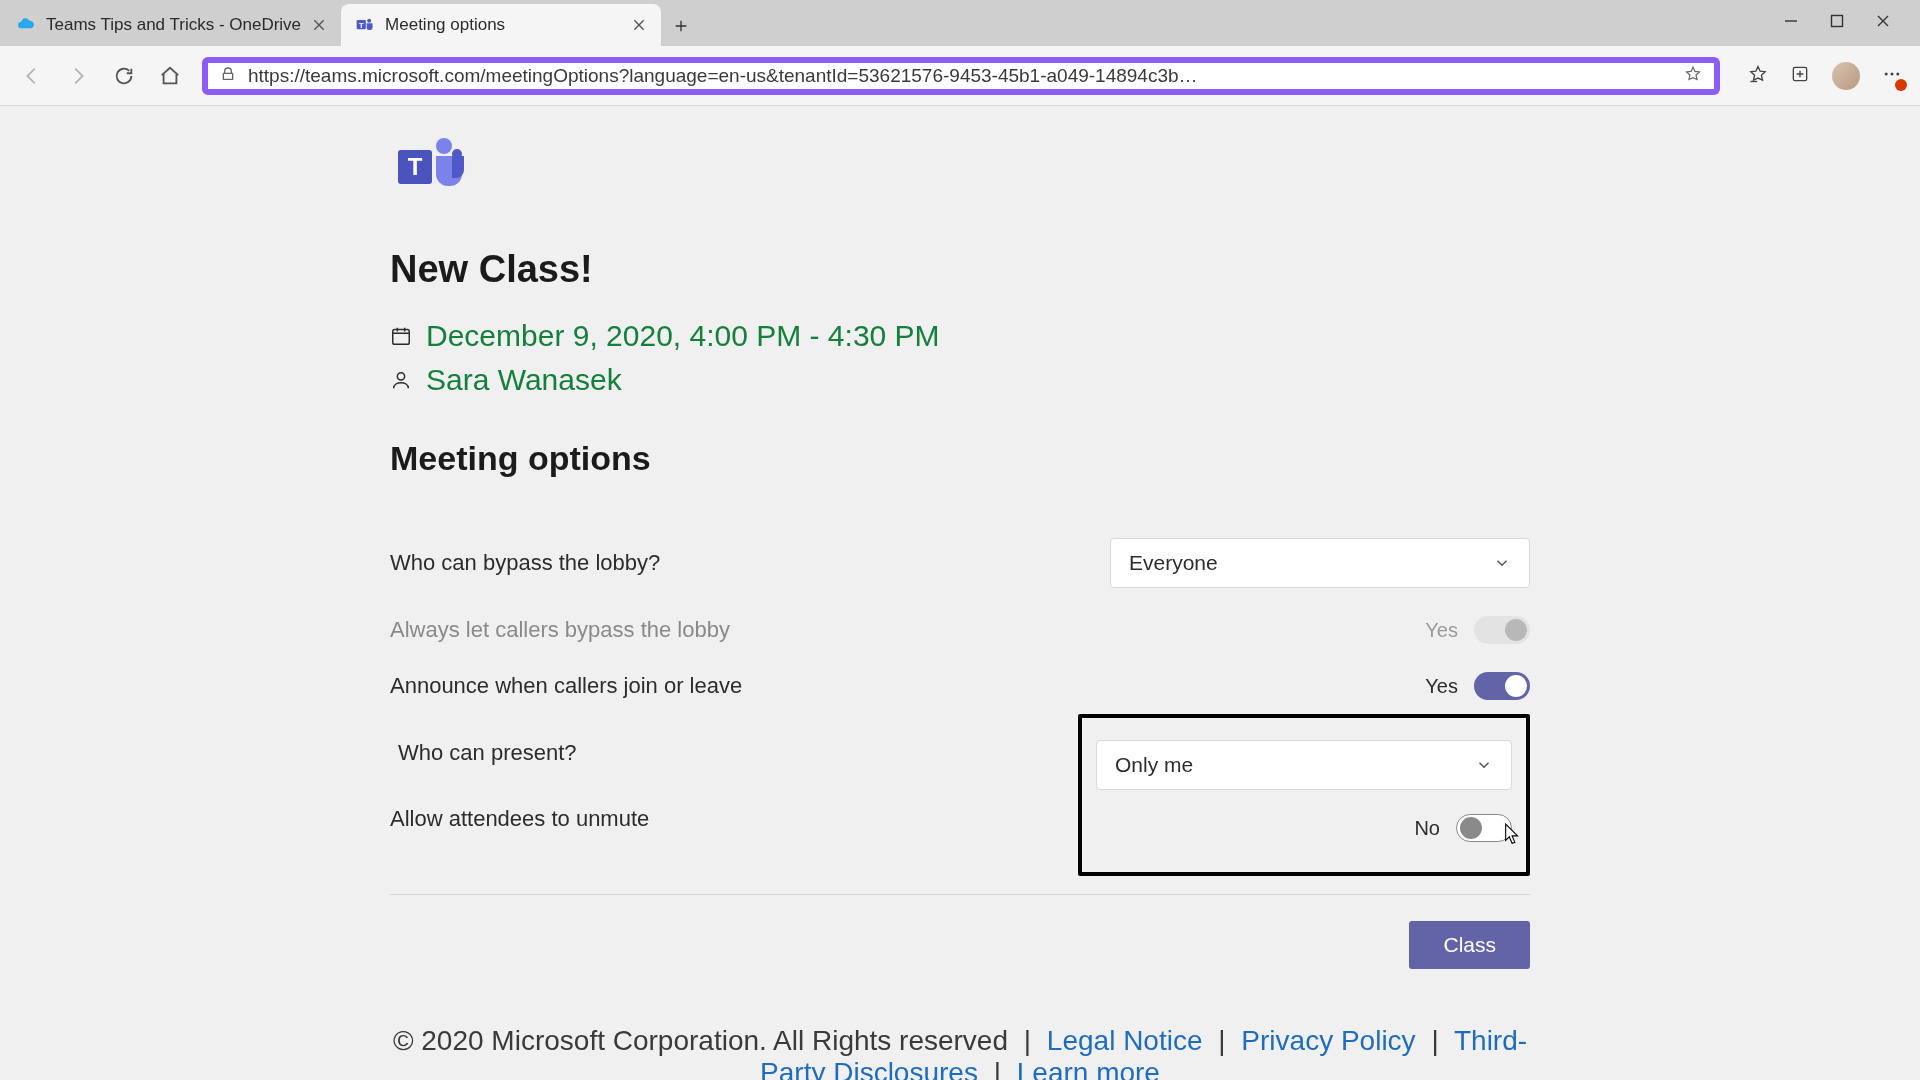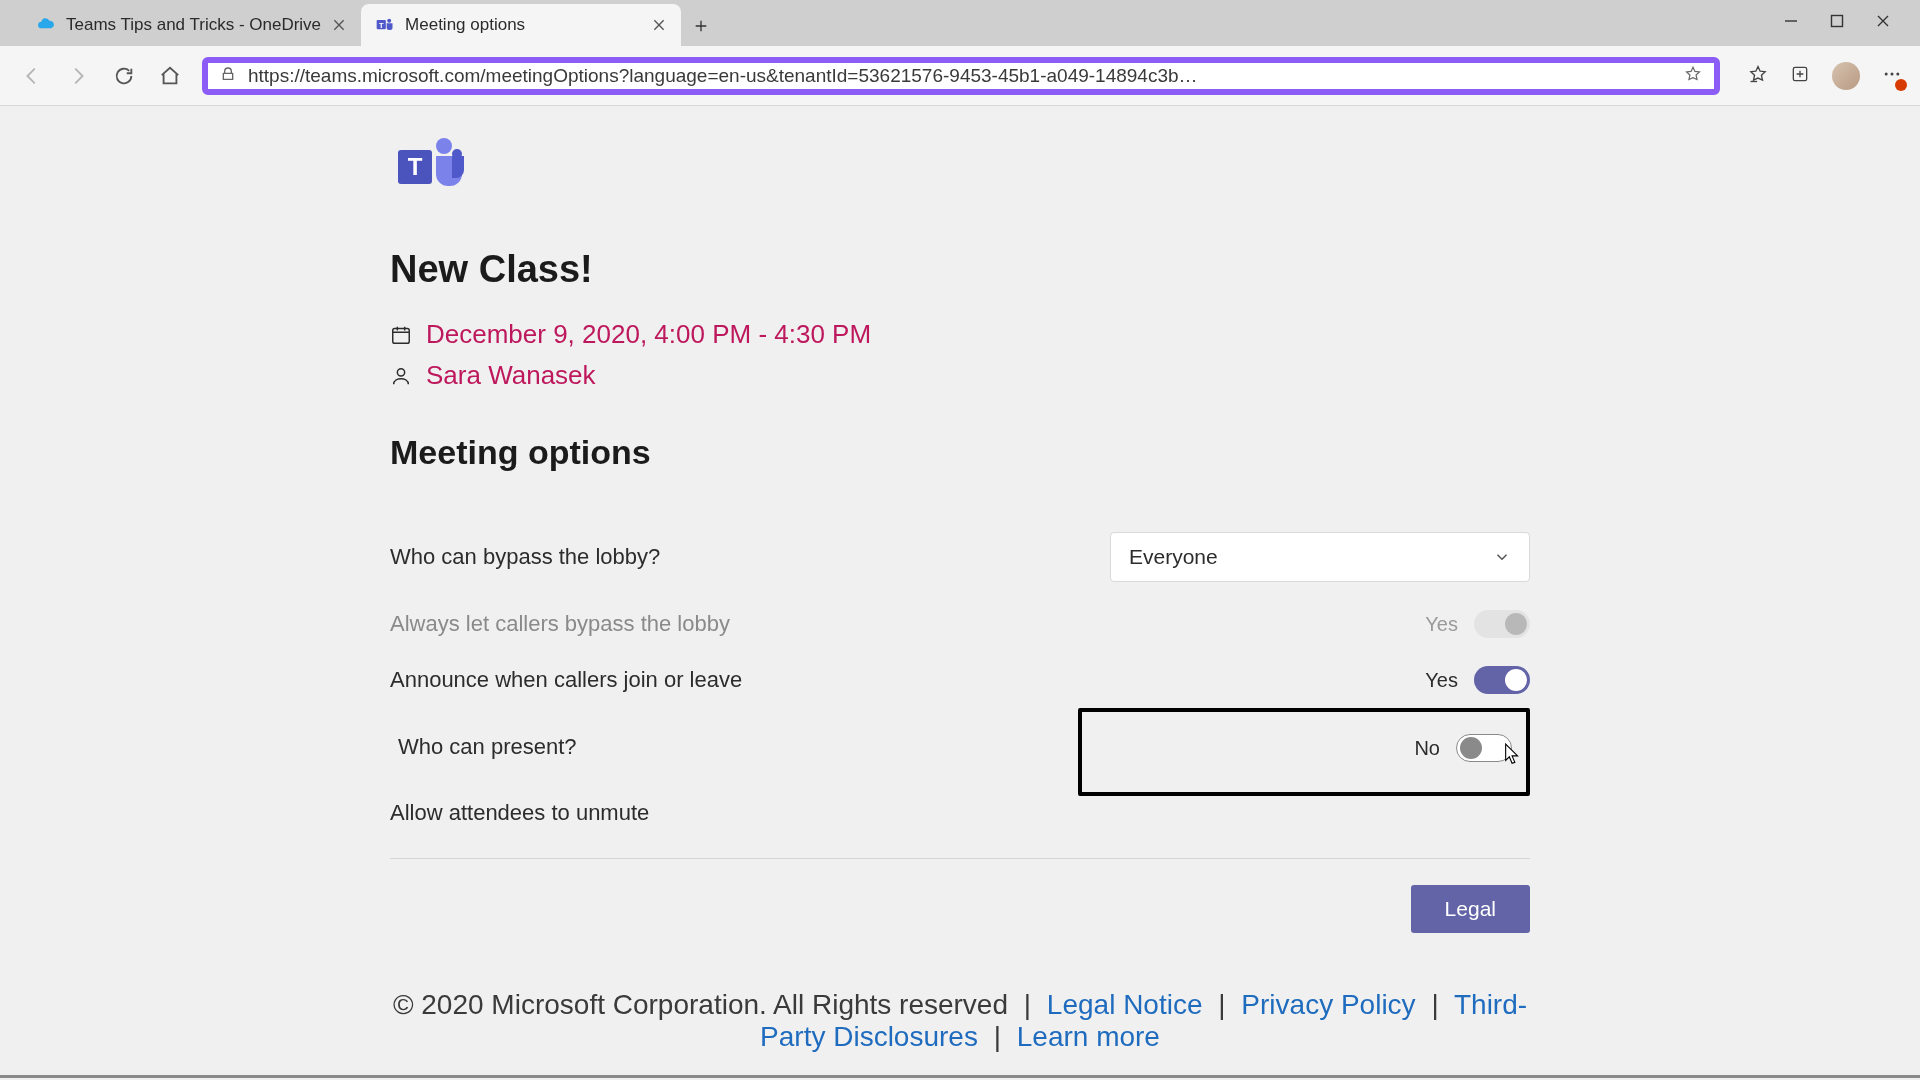--- a/index.html
+++ b/index.html
@@ -1,20 +1,20 @@
 <!DOCTYPE html>
 <html><head>
 <meta charset="utf-8">
 <style>
   * { box-sizing: border-box; margin: 0; padding: 0; font-family: "Segoe UI", Arial, sans-serif; }
   html, body { width: 1920px; height: 1080px; background: #f0f0f0; overflow: hidden; }
 
   
   .browser-chrome { width: 100%; background: #cfcfcf; }
-  .tab-strip { display: flex; align-items: flex-end; height: 46px; padding-left: 22px; padding-right: 10px; }
+  .tab-strip { display: flex; align-items: flex-end; height: 46px; padding-left: 2px; padding-right: 10px; }
   .tab {
     display: flex; align-items: center; gap: 10px;
     height: 42px; padding: 0 14px; min-width: 320px; max-width: 360px;
     border-top-left-radius: 8px; border-top-right-radius: 8px;
     font-size: 17px; color: #2b2b2b;
     position: relative;
   }
   .tab.inactive { background: transparent; }
   .tab.active   { background: #f5f5f5; }
   .tab .favicon { width: 20px; height: 20px; flex: 0 0 20px; }
@@ -48,21 +48,21 @@
   .fav-onedrive path { fill:#28a8ea; }
   .fav-teams { fill:#5059c9; }
 
   
   .page { width:100%; height: calc(1080px - 46px - 60px); background:#f0f0f0; display:flex; flex-direction:column; align-items:center; }
   .content { width: 1140px; padding-top: 28px; }
 
   .teams-logo { width:72px; height:66px; margin-bottom: 44px; margin-left: 4px; }
 
   h1.title { font-size: 38px; font-weight:700; color:#1b1b1b; margin-bottom: 28px; }
-  .meta-row { display:flex; align-items:center; gap:14px; font-size:26px; color:#be185d; margin-bottom:10px; }
+  .meta-row { display:flex; align-items:center; gap:14px; font-size:30px; color:#15803d; margin-bottom:10px; }
   .meta-row svg { width:22px; height:22px; color:#2c2c2c; }
 
   h2.section { font-size: 34px; font-weight:600; color:#1b1b1b; margin-top: 42px; margin-bottom: 46px; }
 
   .option-row {
     display:flex; align-items:center; justify-content:space-between;
     padding: 14px 0;
   }
   .option-label { font-size:22px; color:#2c2c2c; }
   .option-label.muted { color:#8a8a8a; }
@@ -286,38 +286,46 @@
       <div style="flex:1 1 auto;">
         <div class="option-row" style="padding-top:26px;margin-left:8px;">
           <span class="option-label">Who can present?</span>
         </div>
         <div class="option-row" style="padding-top:26px;">
           <span class="option-label">Allow attendees to unmute</span>
         </div>
       </div>
 
       <div class="highlight-box">
+        <div class="option-row" style="justify-content:flex-end;">
+          <div class="select">
+            <span>Only me</span>
+            <svg viewBox="0 0 24 24">
+                <path fill="none" stroke="currentColor" stroke-width="2" d="M6 9l6 6 6-6"></path>
+              </svg>
+          </div>
+        </div>
         <div class="option-row" style="justify-content:flex-end;">
           <div class="toggle-group cursor-wrap">
             <span class="toggle-label">No</span>
             <div class="toggle off">
                 <div class="knob"></div>
               </div>
             <svg class="cursor-overlay" style="left:88px; top:8px;" viewBox="0 0 24 28">
               <path fill="#fff" stroke="#000" stroke-width="1.2" d="M4 2l0 18 4-4 3 7 3-1-3-7 6 0z"></path>
             </svg>
           </div>
         </div>
       </div>
     </div>
 
     <div class="divider"></div>
 
     <div class="save-row">
-      <button class="btn-save">Legal</button>
+      <button class="btn-save">Class</button>
     </div>
 
     <div class="footer">
       <span>© 2020 Microsoft Corporation. All Rights reserved</span>
       <span class="sep">|</span>
       <a href="#">Legal Notice</a>
       <span class="sep">|</span>
       <a href="#">Privacy Policy</a>
       <span class="sep">|</span>
       <a href="#">Third-Party Disclosures</a>

